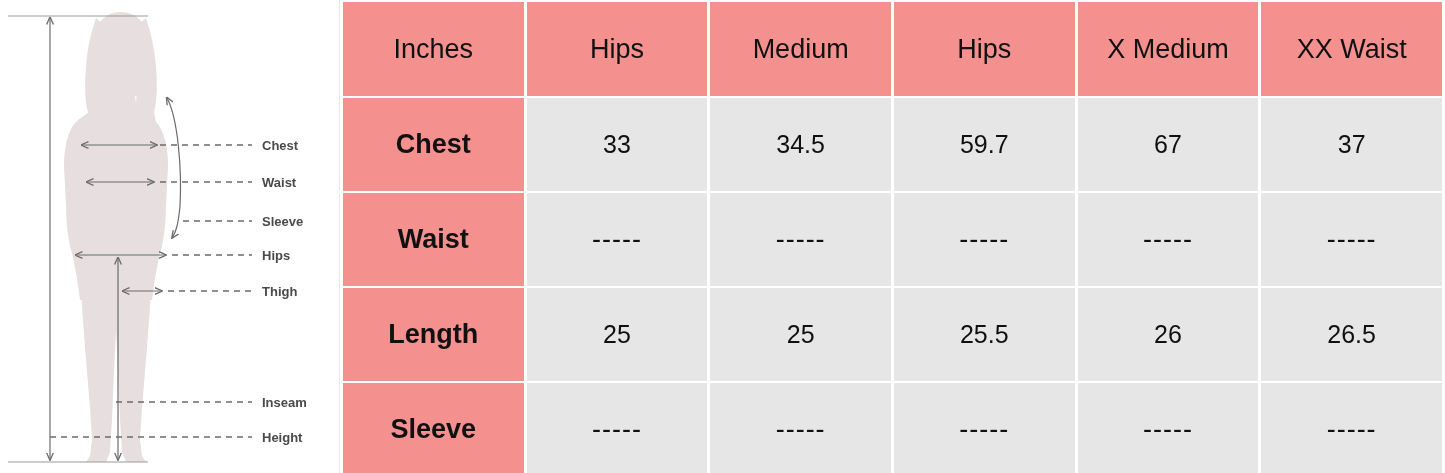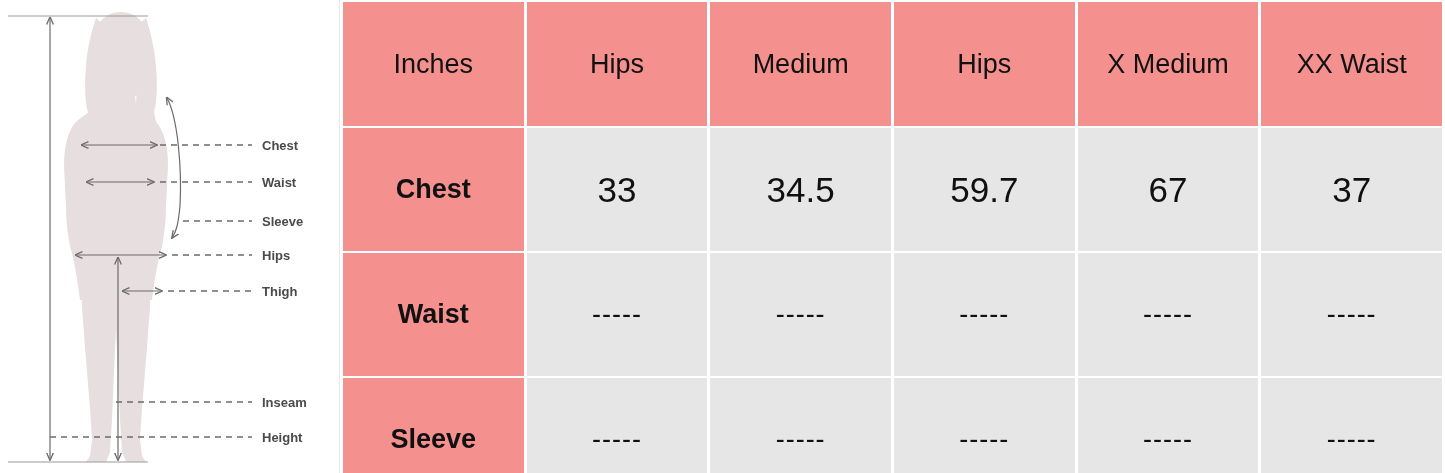--- a/index.html
+++ b/index.html
@@ -48,41 +48,41 @@
     width: 100%;
     height: 473px;
     border-collapse: separate;
     border-spacing: 3px 2px;
     table-layout: fixed;
   }
   table.size-table th,
   table.size-table td {
     text-align: center;
     vertical-align: middle;
-    padding: 15px;
+    padding: 0;
     margin: 0;
   }
   th.hdr-cell {
     background: #f4918f;
     color: #111111;
     font-weight: 400;
     font-size: 27px;
     height: 94px;
   }
   th.row-head {
     background: #f4918f;
     color: #111111;
     font-weight: bold;
     font-size: 27px;
   }
   td.data-cell {
     background: #e6e6e6;
     color: #101010;
     font-weight: 400;
-    font-size: 35px;
+    font-size: 25px;
   }
   td.data-cell.dash {
     letter-spacing: 1px;
     font-size: 27px;
   }
   tr.data-row th.row-head,
   tr.data-row td.data-cell {
     height: 93px;
   }
 </style>
@@ -208,20 +208,28 @@
 
         <tr class="data-row">
           <th class="row-head">Waist</th>
           <td class="data-cell dash">-----</td>
           <td class="data-cell dash">-----</td>
           <td class="data-cell dash">-----</td>
           <td class="data-cell dash">-----</td>
           <td class="data-cell dash">-----</td>
         </tr>
 
+        <tr class="data-row">
+          <th class="row-head">Length</th>
+          <td class="data-cell">25</td>
+          <td class="data-cell">25</td>
+          <td class="data-cell">25.5</td>
+          <td class="data-cell">26</td>
+          <td class="data-cell">26.5</td>
+        </tr>
 
         <tr class="data-row">
           <th class="row-head">Sleeve</th>
           <td class="data-cell dash">-----</td>
           <td class="data-cell dash">-----</td>
           <td class="data-cell dash">-----</td>
           <td class="data-cell dash">-----</td>
           <td class="data-cell dash">-----</td>
         </tr>
 

